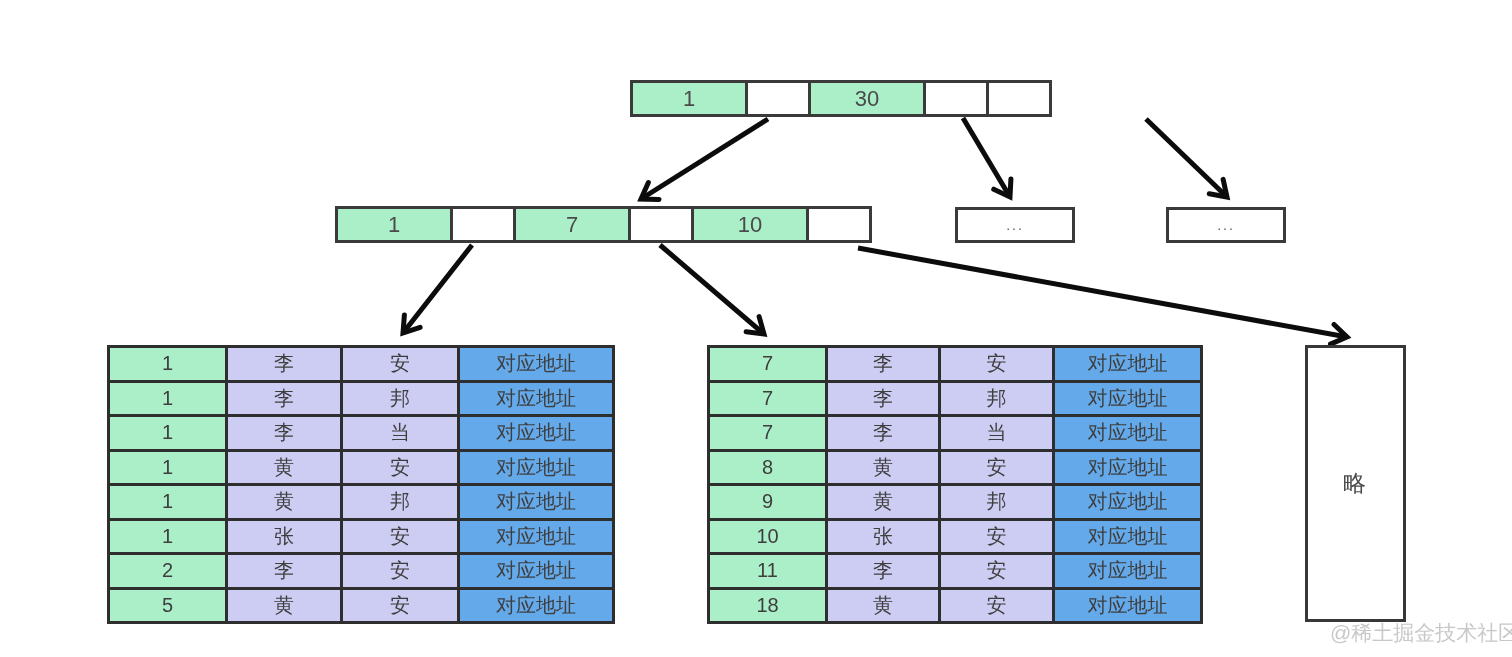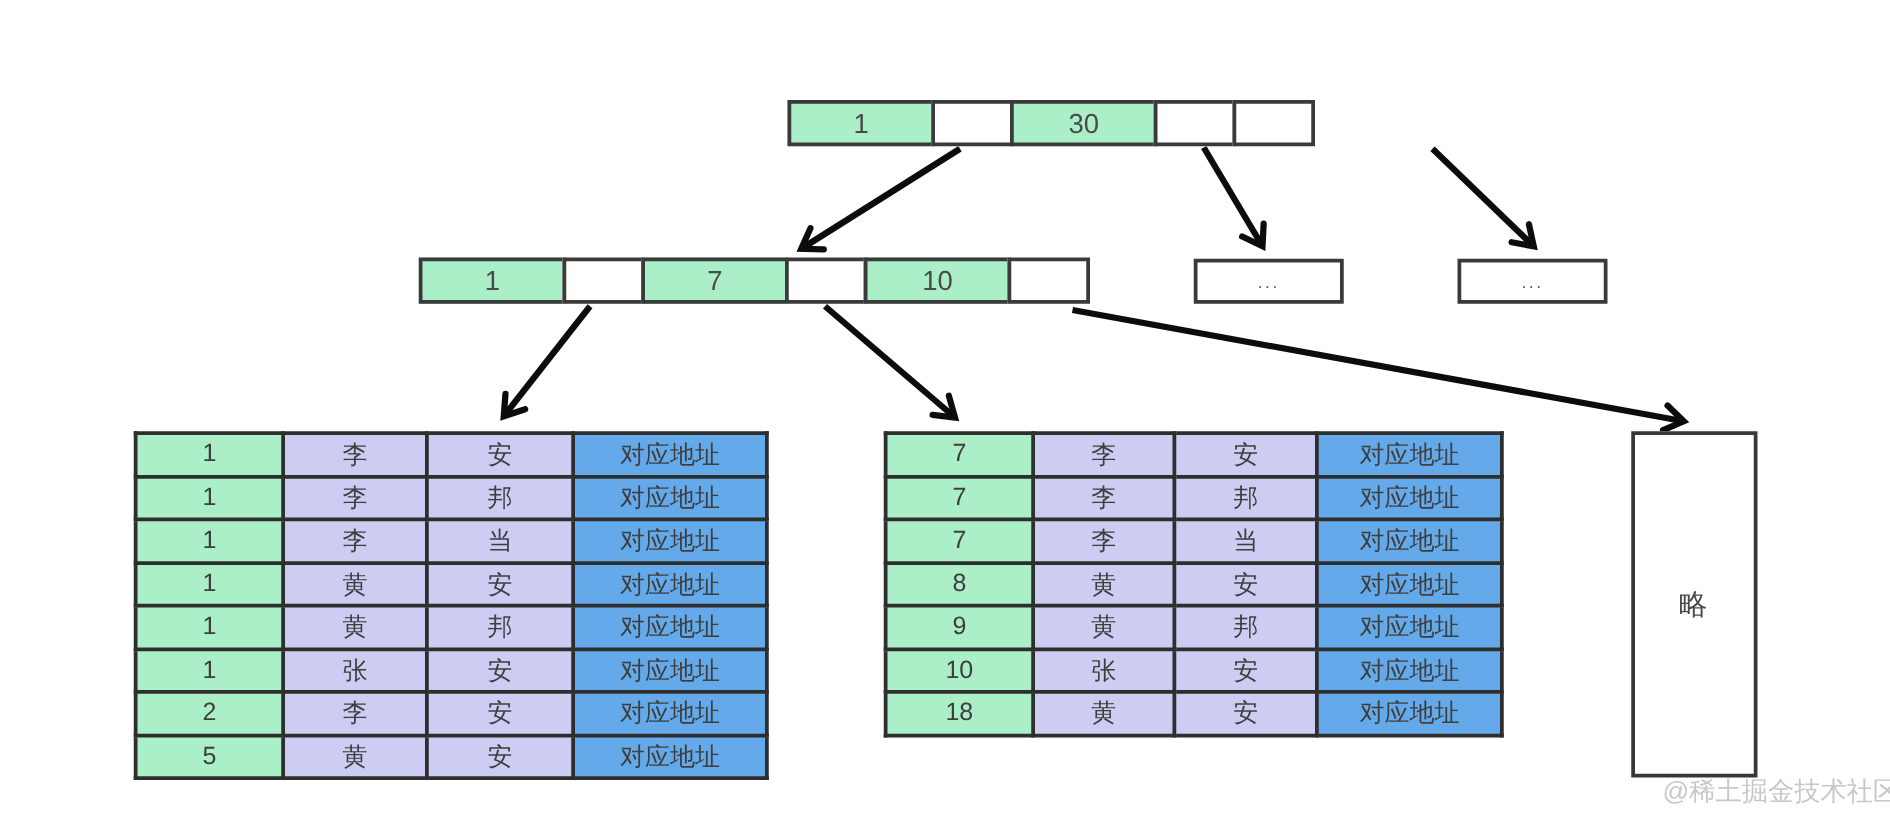--- a/index.html
+++ b/index.html
@@ -184,20 +184,26 @@
         <td class="c-name">邦</td>
         <td class="c-addr">对应地址</td>
       </tr>
       <tr>
         <td class="c-key">10</td>
         <td class="c-name">张</td>
         <td class="c-name">安</td>
         <td class="c-addr">对应地址</td>
       </tr>
       <tr>
+        <td class="c-key">11</td>
+        <td class="c-name">李</td>
+        <td class="c-name">安</td>
+        <td class="c-addr">对应地址</td>
+      </tr>
+      <tr>
         <td class="c-key">18</td>
         <td class="c-name">黄</td>
         <td class="c-name">安</td>
         <td class="c-addr">对应地址</td>
       </tr>
     </tbody>
   </table>
 
   <div class="omitted-box" style="left:1305px;top:345px;">略</div>
 

